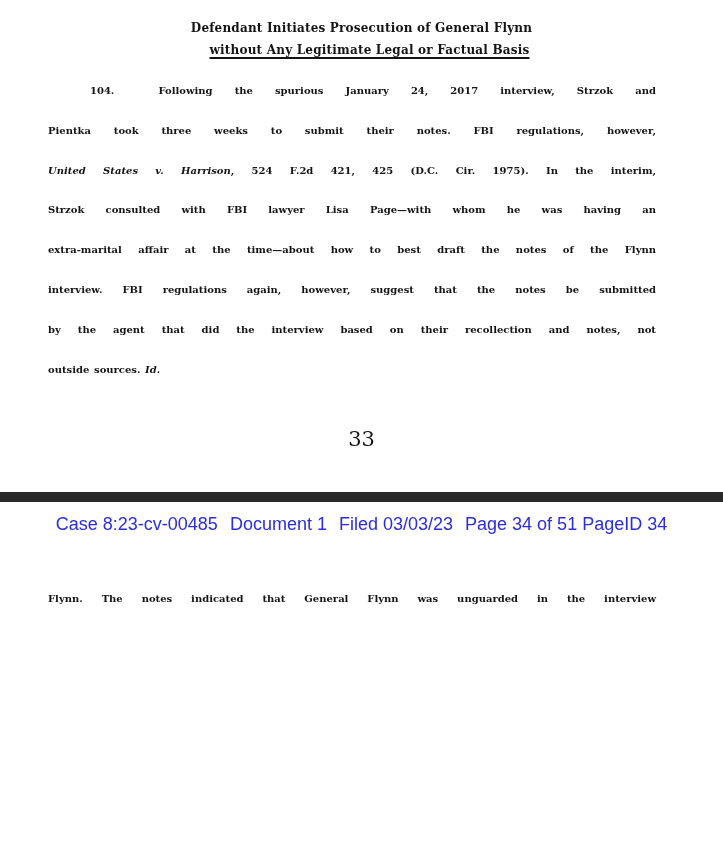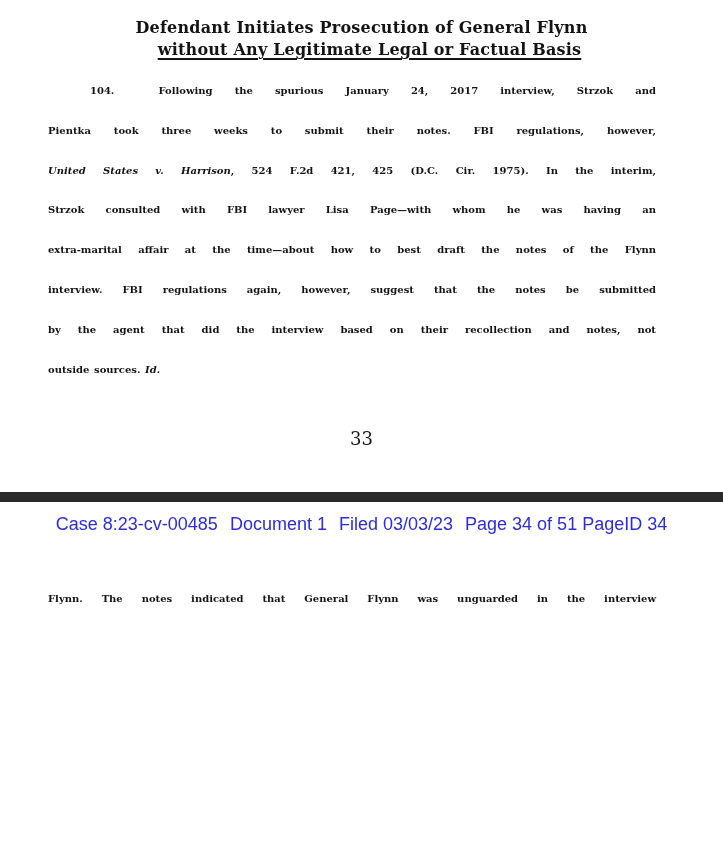--- a/index.html
+++ b/index.html
@@ -9,21 +9,21 @@
     background: #ffffff;
     position: relative;
     overflow: hidden;
     font-family: "DejaVu Serif", serif;
     color: #141414;
   }
   .heading {
     padding-top: 17px;
     text-align: center;
     font-weight: bold;
-    font-size: 16px;
+    font-size: 12px;
     line-height: 22px;
     letter-spacing: 0.2px;
   }
   .heading .u {
     text-decoration: underline;
     text-underline-offset: 3px;
     text-decoration-thickness: 1.5px;
     margin-left: 16px;
   }
   .textblock {
@@ -34,21 +34,21 @@
     font-weight: bold;
   }
   .tb-first { margin-top: 10px; }
   .tline { text-align: justify; text-align-last: justify; }
   .tline.last { text-align-last: left; }
   .tline.indent { text-indent: 42px; }
   .it { font-style: italic; }
   .pagenum {
     margin-top: 40px;
     text-align: center;
-    font-size: 18px;
+    font-size: 21px;
     line-height: 20px;
   }
   .divider {
     margin-top: 43px;
     height: 10px;
     width: 100%;
     background: #2b2b2b;
   }
   .stamp {
     margin-top: 14px;

